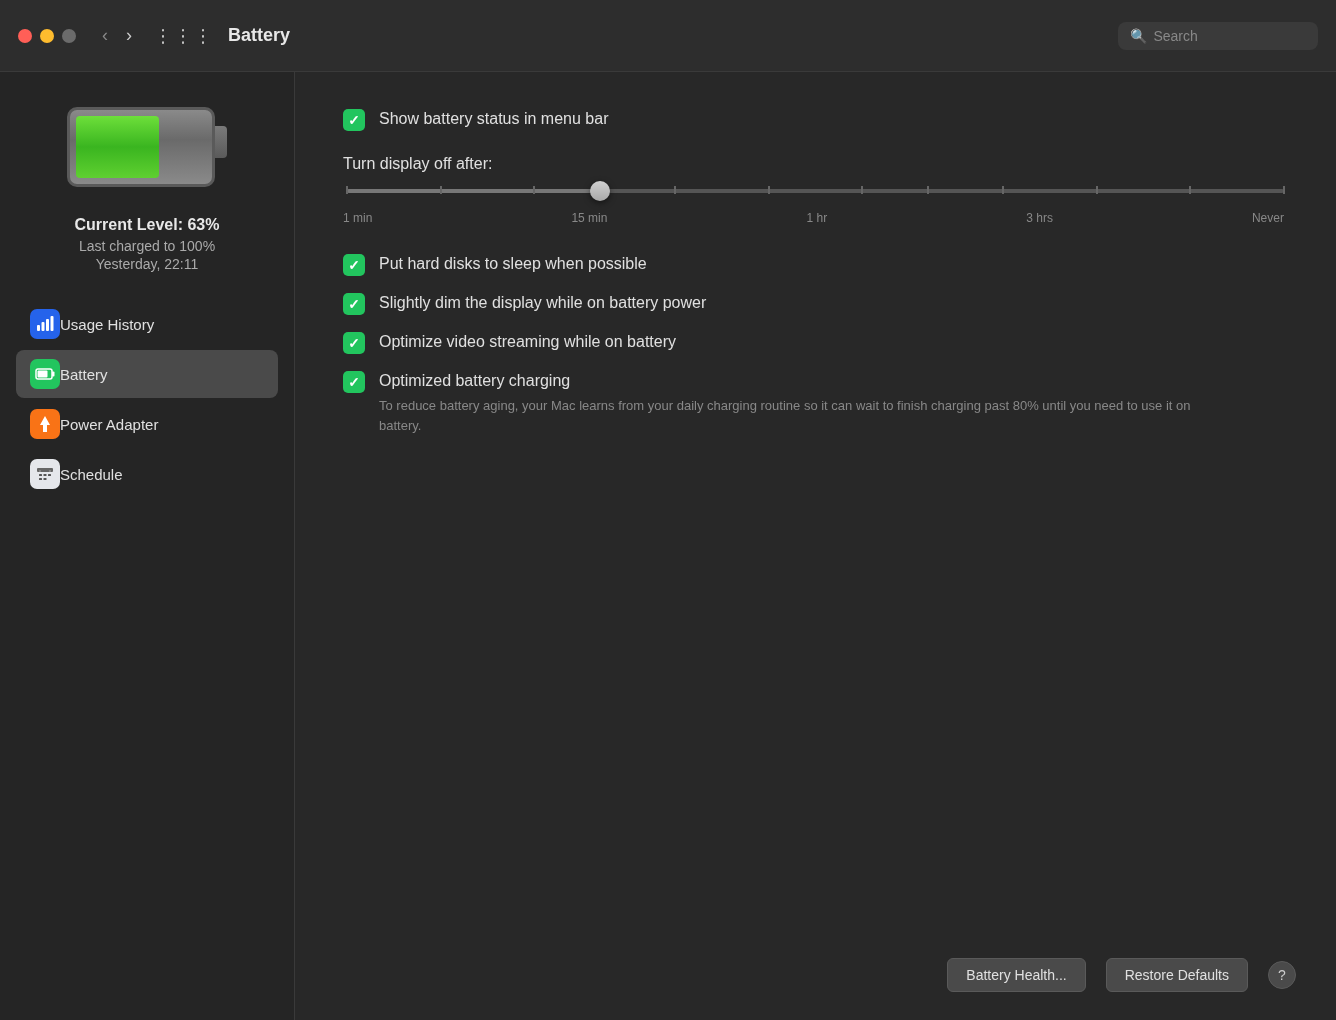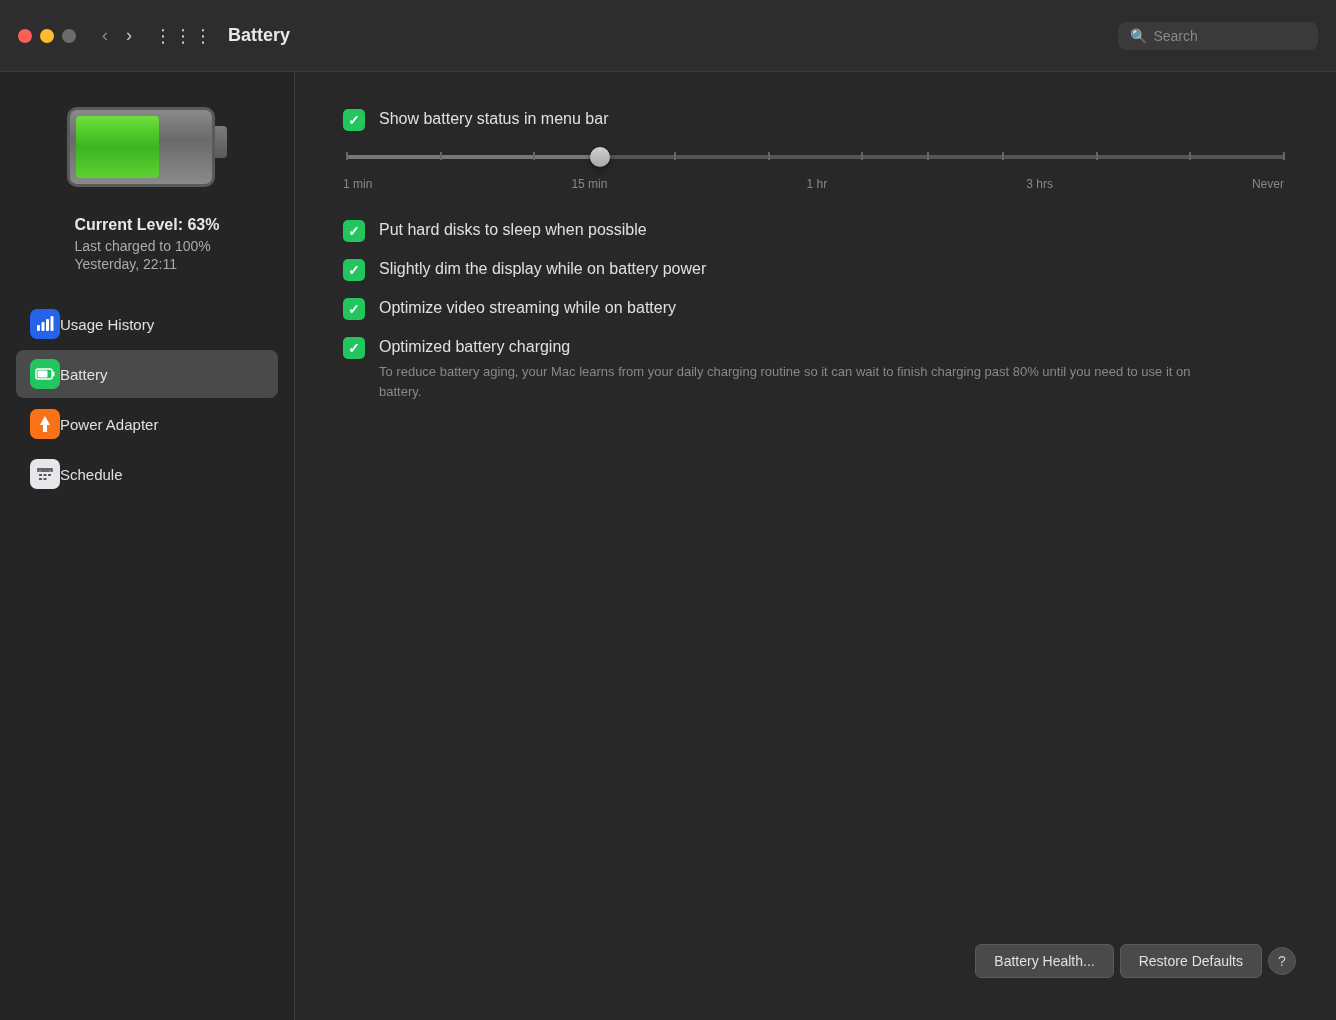--- a/index.html
+++ b/index.html
@@ -140,21 +140,21 @@
       width: 12px;
       height: 32px;
       background: linear-gradient(180deg, #7a7a7a, #5a5a5a);
       border-radius: 0 4px 4px 0;
       position: absolute;
       right: 0;
       top: 24px;
     }
 
     .battery-info {
-      text-align: left;
+      text-align: center;
       margin-bottom: 28px;
     }
     .battery-level {
       font-size: 16px;
       font-weight: 700;
       color: #e8e8e8;
       margin-bottom: 4px;
     }
     .battery-charged {
       font-size: 14px;
@@ -311,25 +311,25 @@
       justify-content: space-between;
       font-size: 12px;
       color: #888;
       margin-top: 18px;
     }
     .slider-labels span:first-child { margin-left: -4px; }
 
     
     .bottom-bar {
       position: absolute;
-      bottom: 42px;
+      bottom: 28px;
       right: 40px;
       display: flex;
       align-items: center;
-      gap: 6px;
+      gap: 20px;
     }
     .btn-gray {
       background: #4a4a4a;
       color: #e0e0e0;
       border: 1px solid #5a5a5a;
       border-radius: 6px;
       padding: 8px 18px;
       font-size: 14px;
       cursor: pointer;
     }
@@ -437,20 +437,21 @@
   <div class="content">
 
     <div class="option-row top-row">
       <div class="checkbox-green">
         <span class="checkmark">✓</span>
       </div>
       <span class="option-label">Show battery status in menu bar</span>
     </div>
 
     <div class="slider-section">
+      <div class="slider-label">Turn display off after:</div>
       <div class="slider-container">
         <div class="slider-track">
           <div class="slider-track-filled"></div>
 
           <div class="slider-ticks">
             <div class="tick" style="left: 0%"></div>
             <div class="tick" style="left: 10%"></div>
             <div class="tick" style="left: 20%"></div>
             <div class="tick" style="left: 27%"></div>
             <div class="tick" style="left: 35%"></div>

